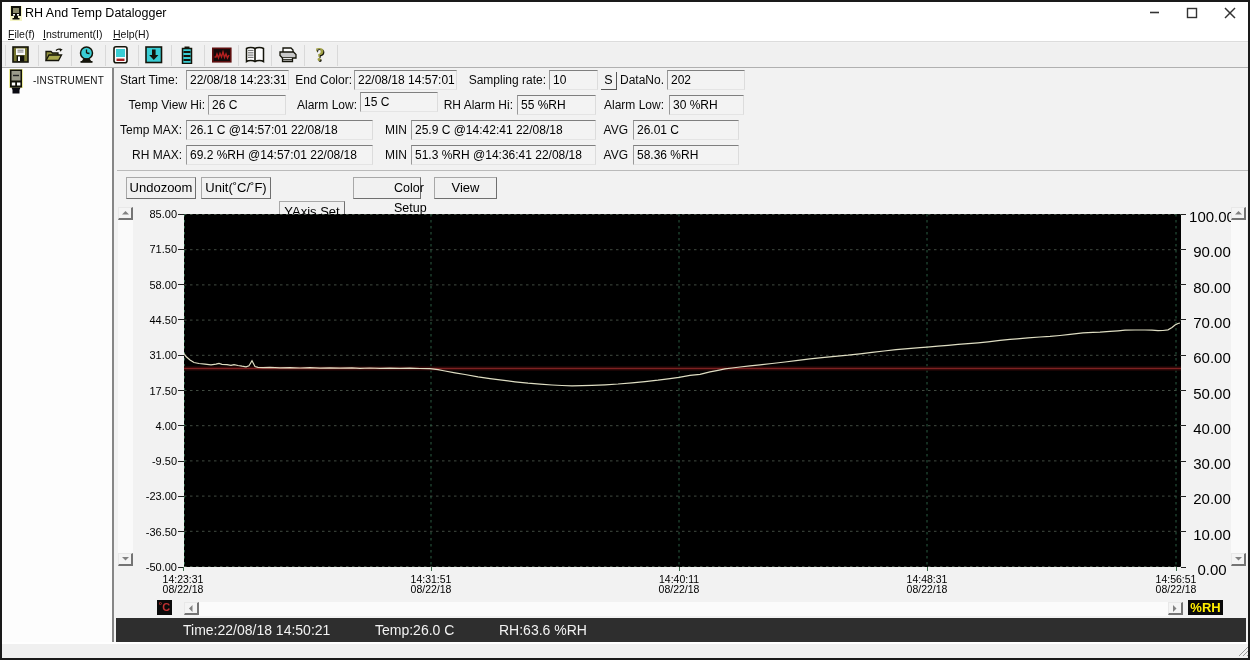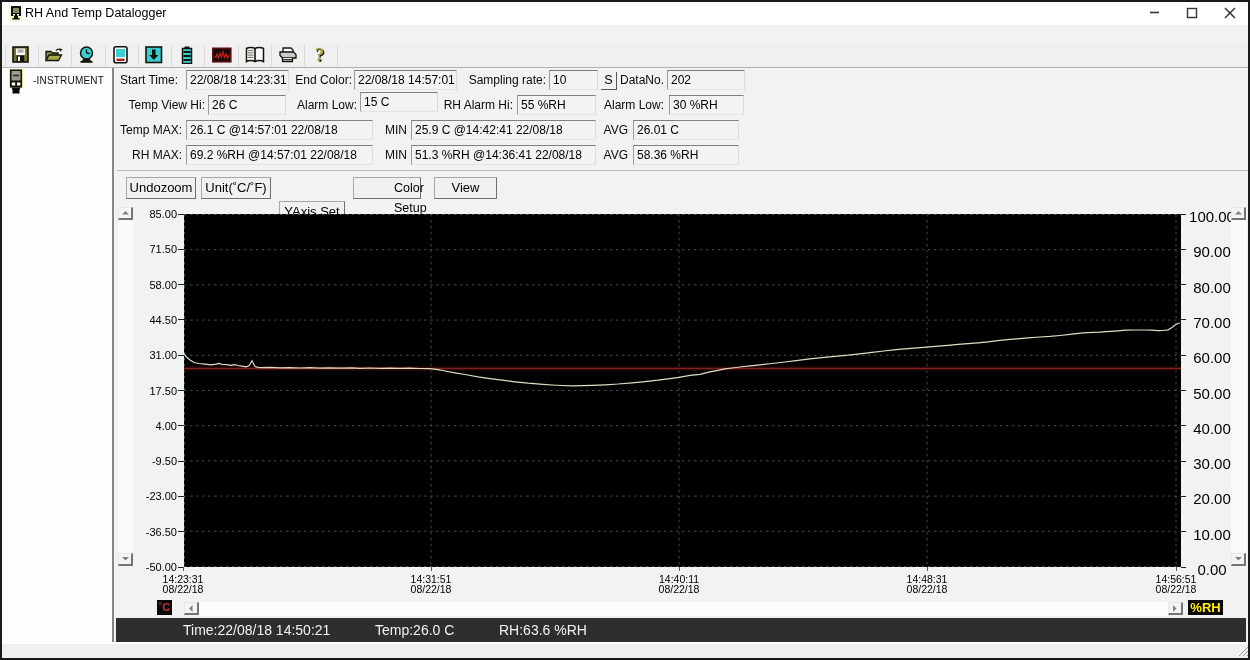--- a/index.html
+++ b/index.html
@@ -57,20 +57,25 @@
     </svg>
   </div>
   <div class="abs" id="title-text">RH And Temp Datalogger</div>
   <svg class="abs" style="left:1145px;top:4px;" width="100" height="18">
     <line x1="5" y1="8.5" x2="14" y2="8.5" stroke="#333" stroke-width="1.6"></line>
     <rect x="42.5" y="4.5" width="9" height="9" fill="none" stroke="#333" stroke-width="1.4"></rect>
     <line x1="80" y1="4" x2="90" y2="14" stroke="#333" stroke-width="1.5"></line>
     <line x1="90" y1="4" x2="80" y2="14" stroke="#333" stroke-width="1.5"></line>
   </svg>
 
+  <div class="abs" id="menubar">
+    <span class="menu-item" style="left:8px;"><u>F</u>ile(f)</span>
+    <span class="menu-item" style="left:43px;"><u>I</u>nstrument(I)</span>
+    <span class="menu-item" style="left:113px;"><u>H</u>elp(H)</span>
+  </div>
 
   <div class="abs" id="toolbar"></div>
   <div id="tbicons">
       <div class="tb-sep" style="left:4.5px;top:45px;position:absolute;"></div>
       <div class="tb-sep" style="left:38px;top:45px;position:absolute;"></div>
       <div class="tb-sep" style="left:71.3px;top:45px;position:absolute;"></div>
       <div class="tb-sep" style="left:104.5px;top:45px;position:absolute;"></div>
       <div class="tb-sep" style="left:137.8px;top:45px;position:absolute;"></div>
       <div class="tb-sep" style="left:171px;top:45px;position:absolute;"></div>
       <div class="tb-sep" style="left:204.3px;top:45px;position:absolute;"></div>

